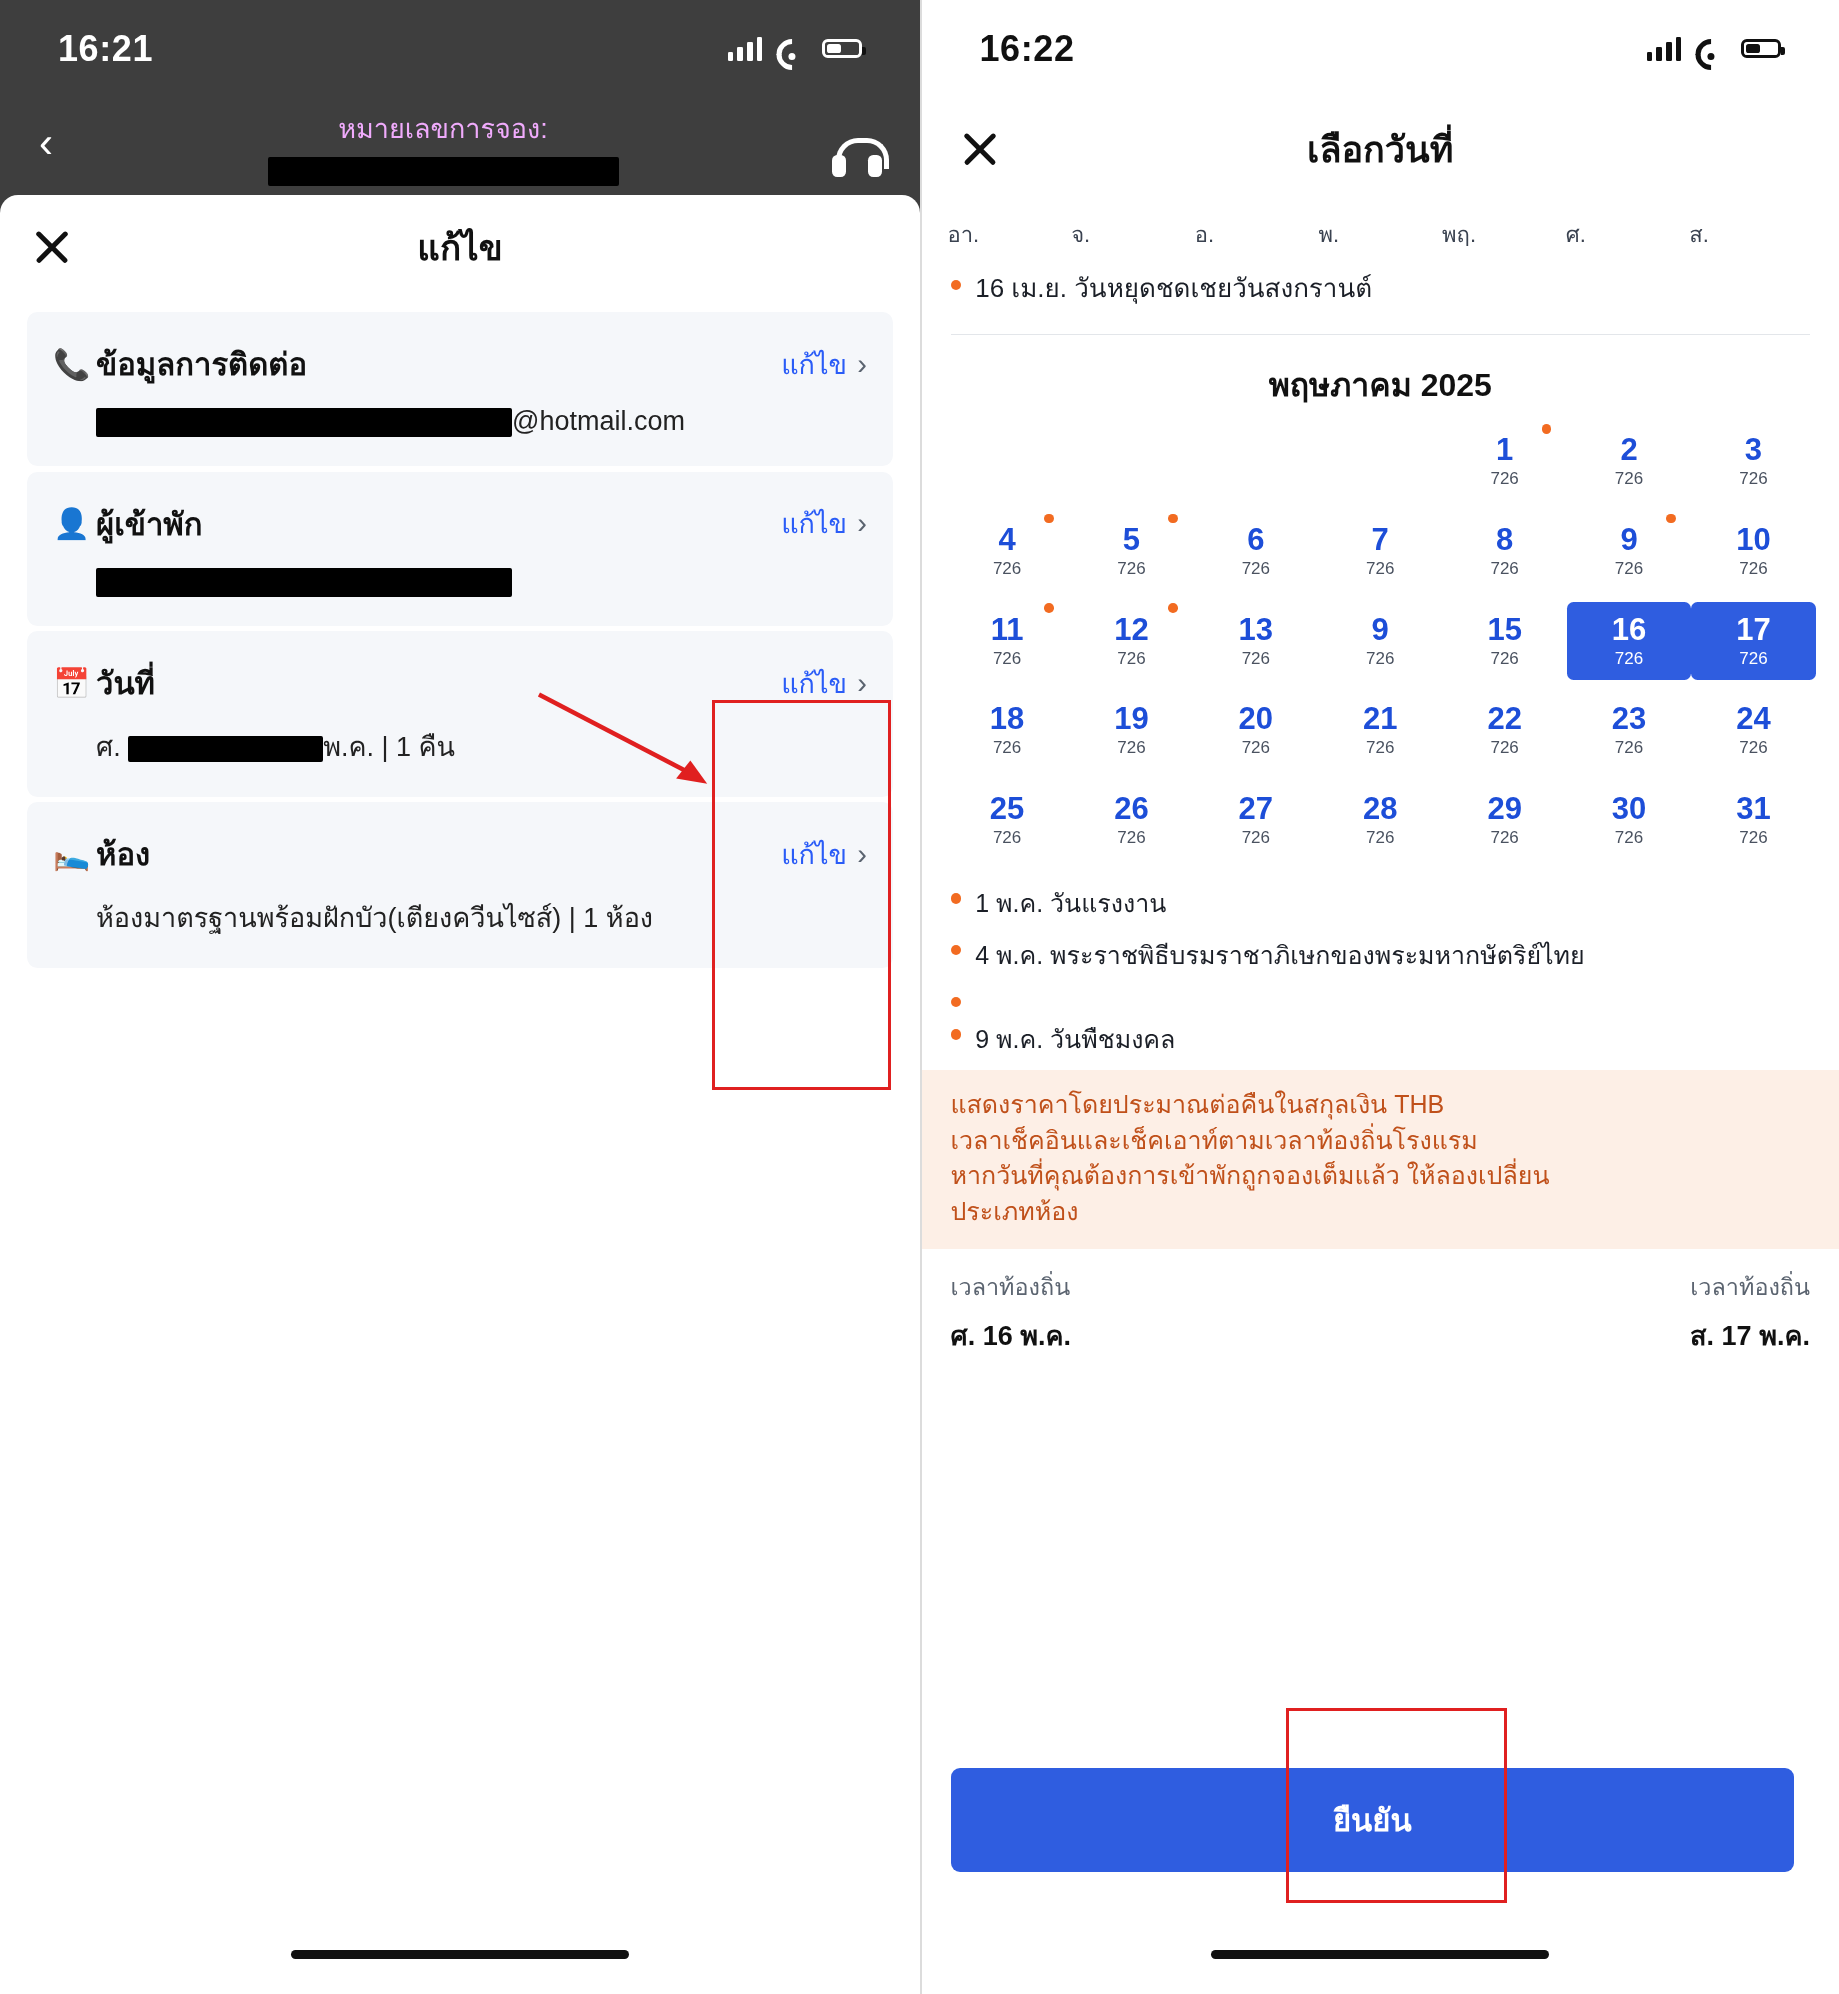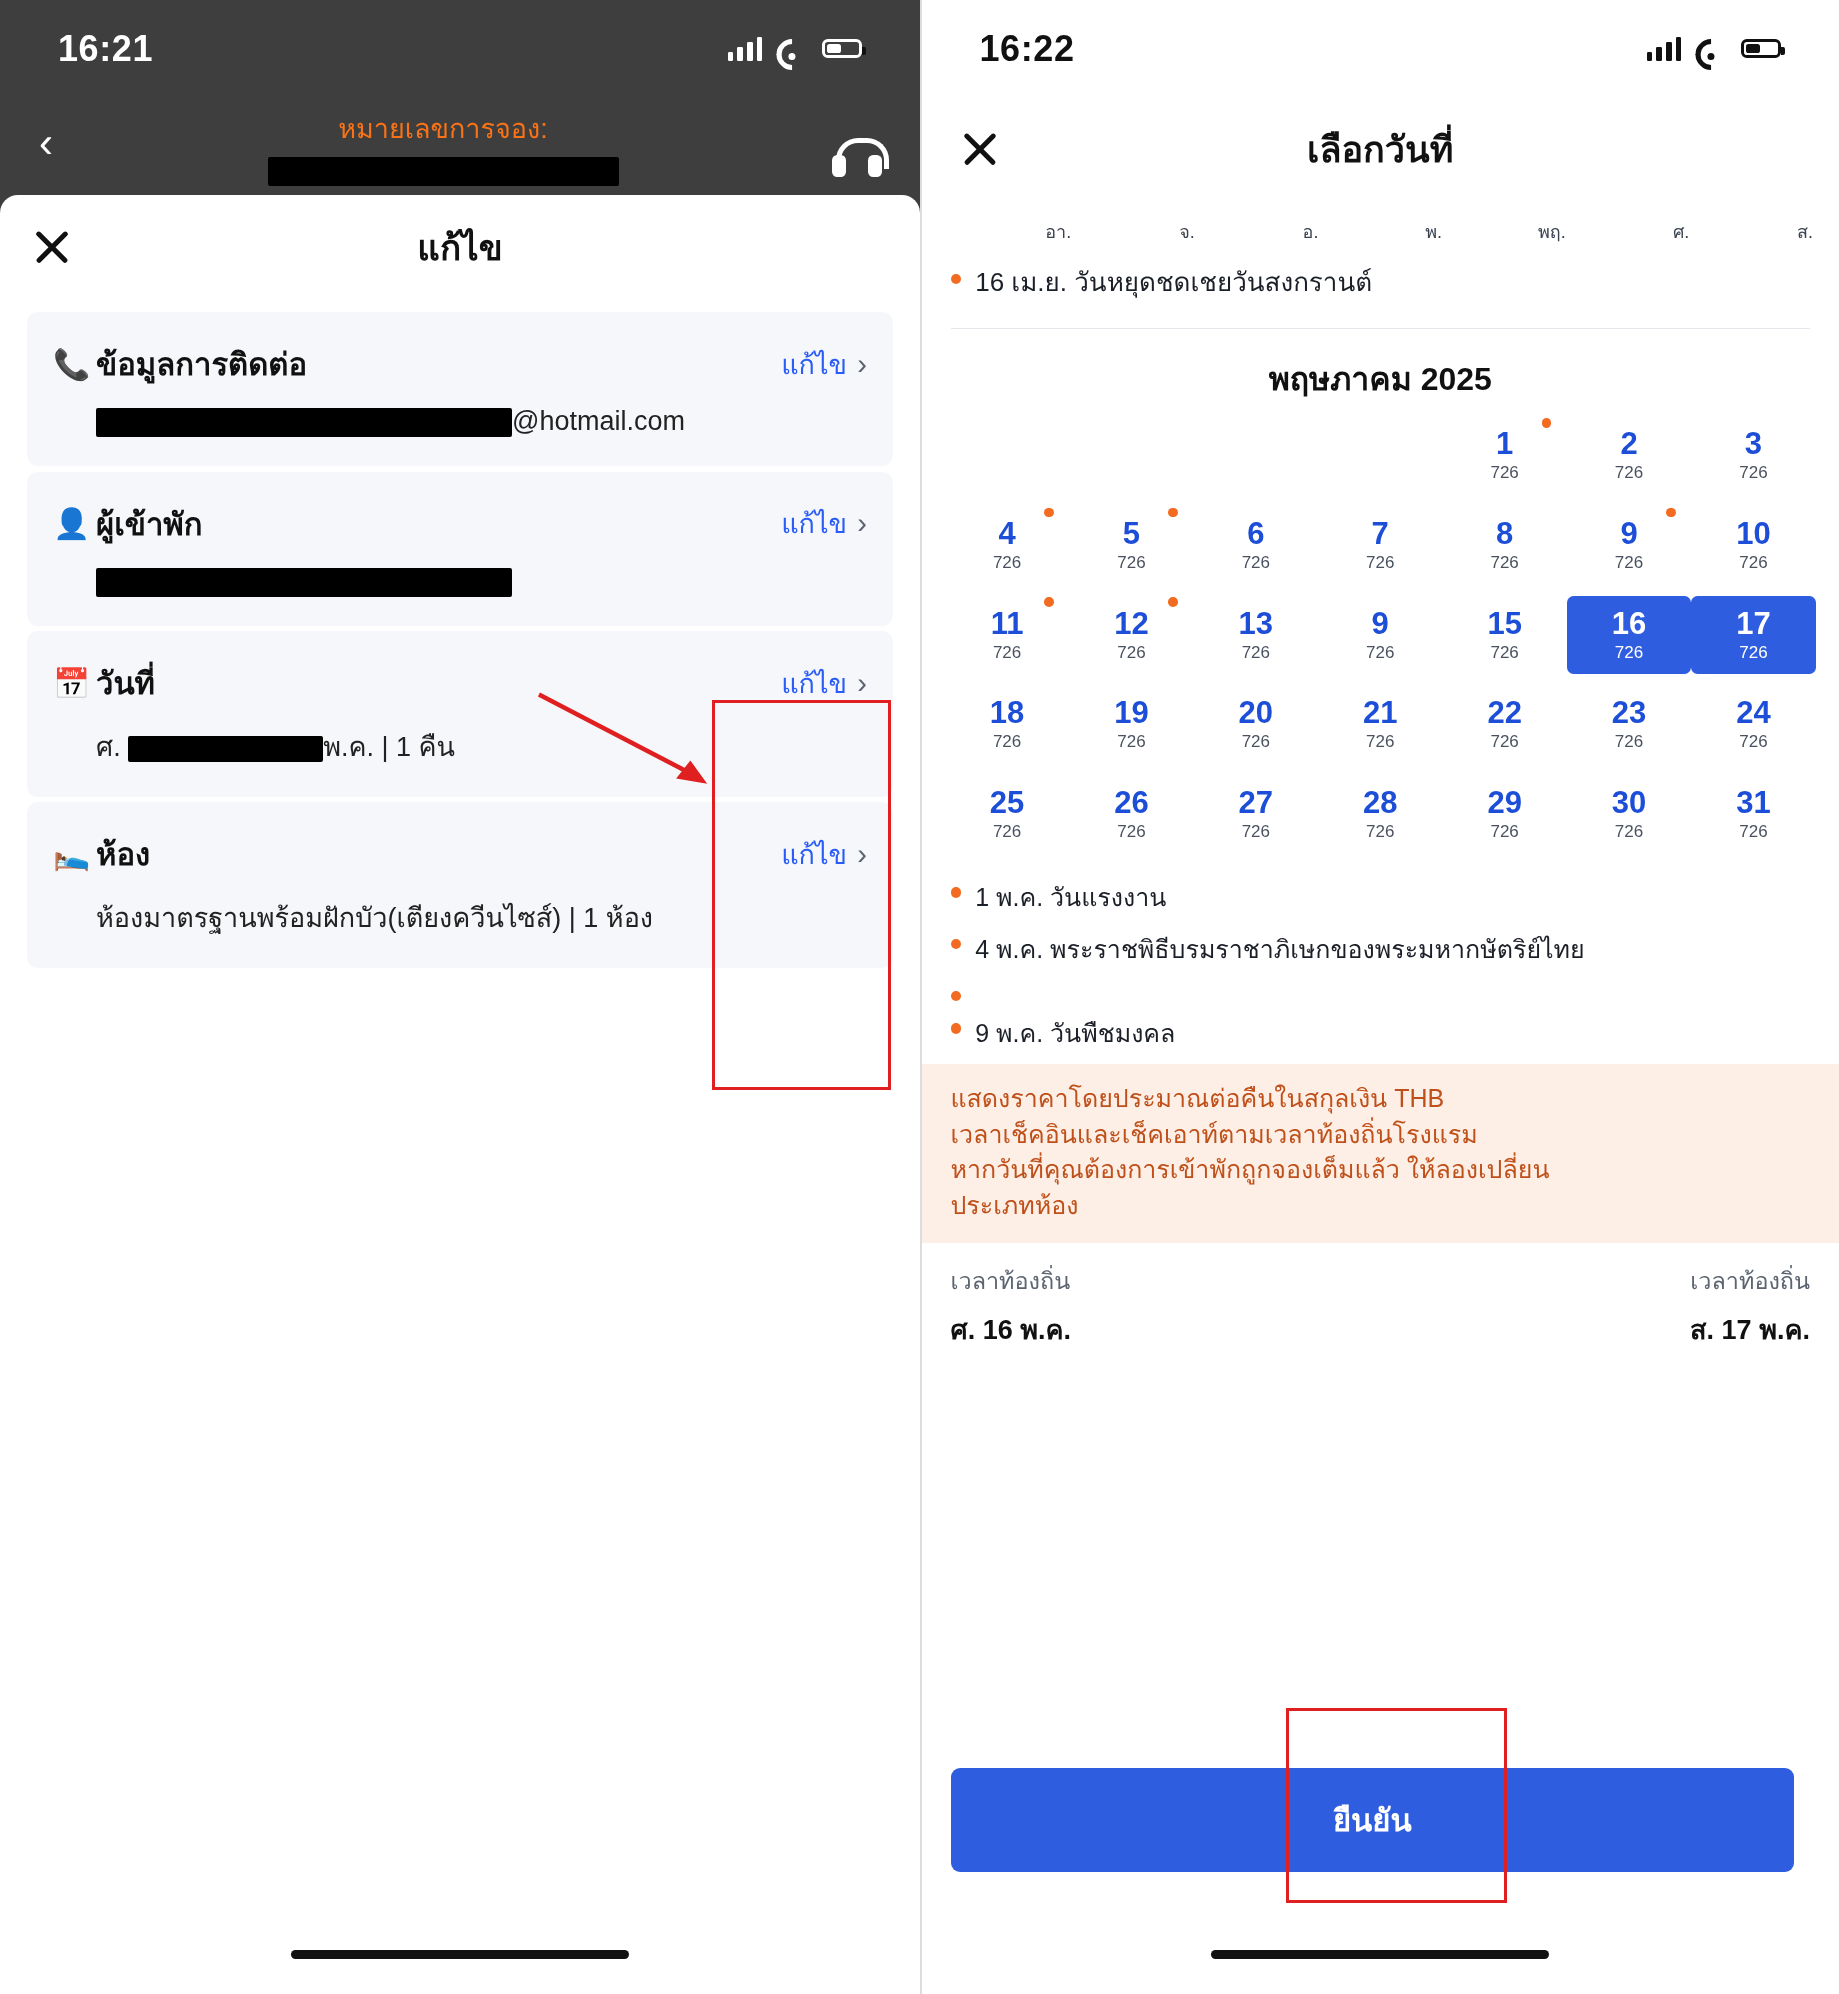--- a/index.html
+++ b/index.html
@@ -57,21 +57,21 @@
   .bg-header .wifi::after { background:#fff; }
   .bg-header .batt { border-color:#fff; }
   .bg-header .batt i { background:#fff; }
 
   .bg-nav {
     position: absolute; top: 97px; left: 0; right: 0; height: 117px;
     display: flex; align-items: flex-start; padding: 6.5px 39px 0 39px; color:#fff;
   }
   .back-chevron { font-size: 42px; line-height: 1; color:#fff; font-weight: 300; margin-top: 18px;}
   .bg-nav-center { flex: 1; text-align: center; margin-top: 3.9px; }
-  .bg-nav-center .bk-label { font-size: 27px; color:#f97316; }
+  .bg-nav-center .bk-label { font-size: 27px; color:#f0abfc; }
   .redact { display:inline-block; background:#000; border-radius: 1.9px; }
   .bg-headset { width: 48px; height: 40px; position: relative; margin-top: 34px;}
   .bg-headset::before{
     content:""; position:absolute; left:2.6px; top:0; width:43px; height:26px;
     border:5.8px solid #fff; border-bottom:none; border-radius: 22px 22px 0 0;
   }
   .bg-headset::after{
     content:""; position:absolute; left:-1.3px; top:17px; width:14.3px; height:22px;
     background:#fff; border-radius:5.2px;
     box-shadow: 36px 0 0 0 #fff;
@@ -121,21 +121,21 @@
     width: 338px; height: 9px; background: #111; border-radius: 5.2px; z-index: 10;
   }
 
   
   .r-head { height: 104px; display:flex; align-items:center; padding: 0 39px; position: relative; }
   .r-title { position:absolute; left:0; right:0; text-align:center; font-size:36px; font-weight:700; color:#111; }
   .weekdays {
     display: grid; grid-template-columns: repeat(7, 1fr);
     padding: 15.6px 26px 6.5px 26px;
   }
-  .weekdays div { text-align:right; font-size: 18px; color:#3a4250; }
+  .weekdays div { text-align:left; font-size: 22px; color:#3a4250; }
 
   .holiday-line { display:flex; align-items:flex-start; gap: 14.3px; padding: 9px 29px; }
   .dot-o { width: 10.4px; height: 10.4px; border-radius: 50%; background:#f26b21; margin-top: 13px; flex: none;}
   .holiday-text { font-size: 26px; color:#1b1f27; }
 
   .divider { height: 1.3px; background:#e3e6ea; margin: 17px 29px 0 29px; }
 
   .month-title { text-align:center; font-size: 32px; font-weight: 700; color:#111; padding: 23.4px 0 13px 0; }
 
   .cal { padding: 0 23.4px; }

